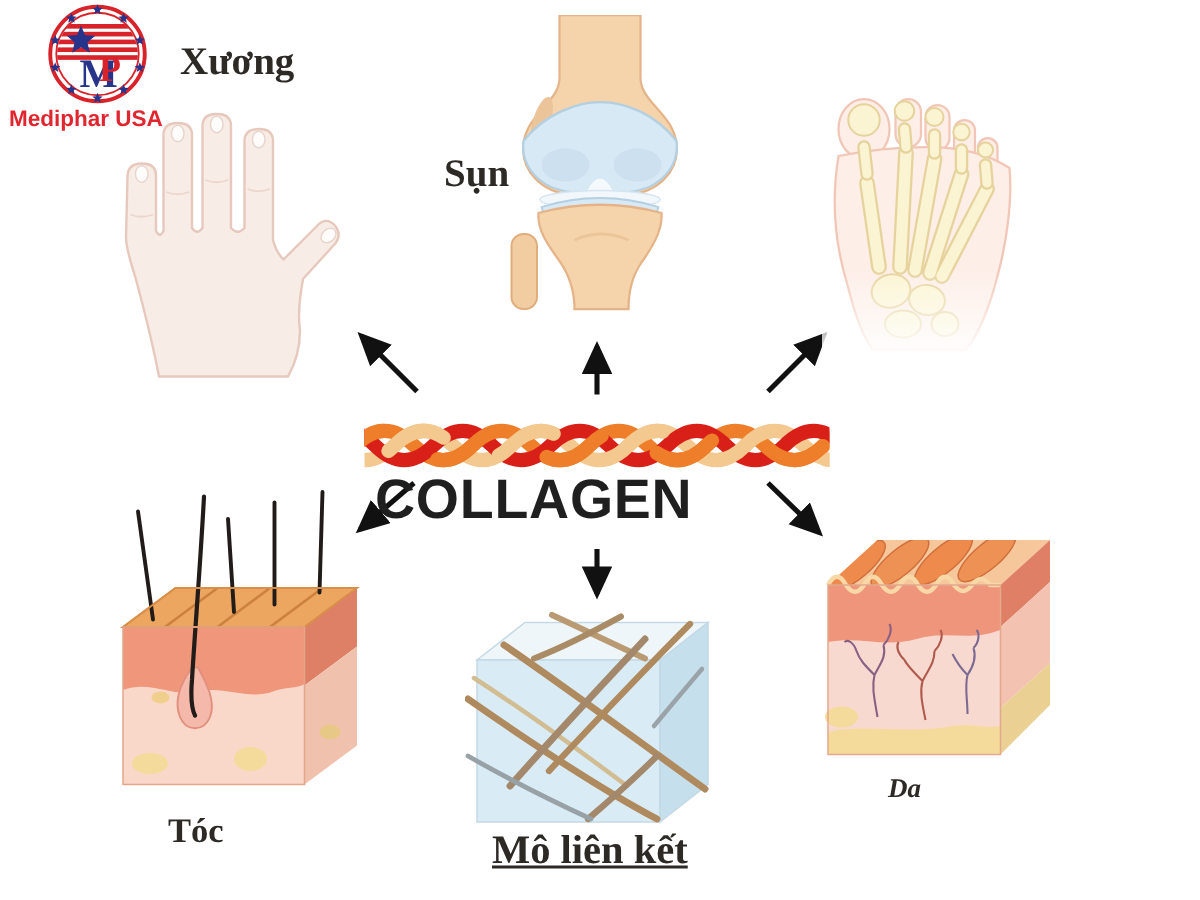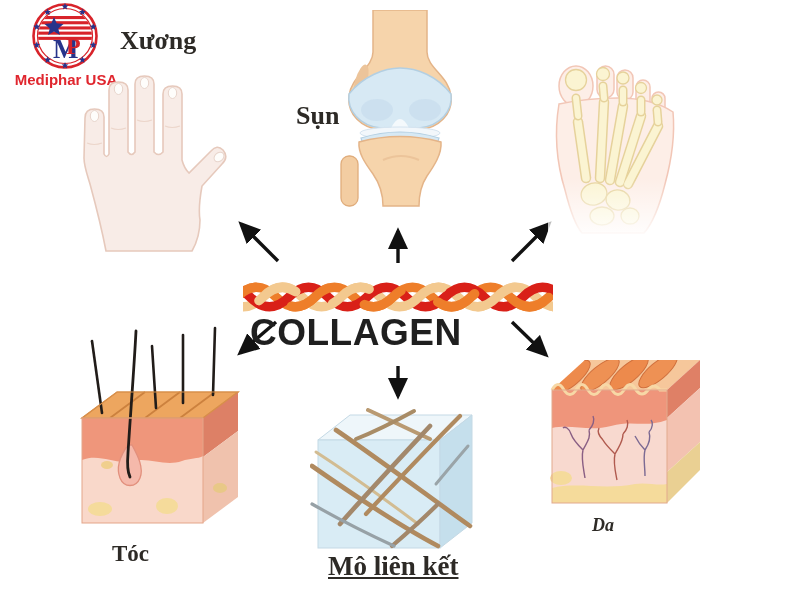--- a/index.html
+++ b/index.html
@@ -4,21 +4,21 @@
 <style>
   html,body{margin:0;padding:0;background:#fff;}
   .stage{position:relative;width:800px;height:600px;background:#ffffff;overflow:hidden;
          font-family:"Liberation Serif", serif;}
   .abs{position:absolute;}
   .node-label{position:absolute;color:#2d2a26;font-weight:bold;font-size:26px;
               font-family:"Liberation Serif", serif;white-space:nowrap;}
   .collagen-label{position:absolute;left:250px;top:312px;width:300px;
                   font-family:"Liberation Sans", sans-serif;font-weight:800;font-size:37px;
                   letter-spacing:0.5px;color:#1f1f1f;}
-  .brand-text{position:absolute;left:6px;top:71px;width:120px;text-align:center;
+  .brand-text{position:absolute;left:6px;top:71px;width:120px;
               font-family:"Liberation Sans", sans-serif;font-weight:bold;font-size:15px;
               color:#e0262e;}
   svg{display:block;}
 </style>
 </head>
 <body>
 
 <div class="stage">
 
   <div class="abs" style="left:10px;top:2px;width:112px;height:70px;">

